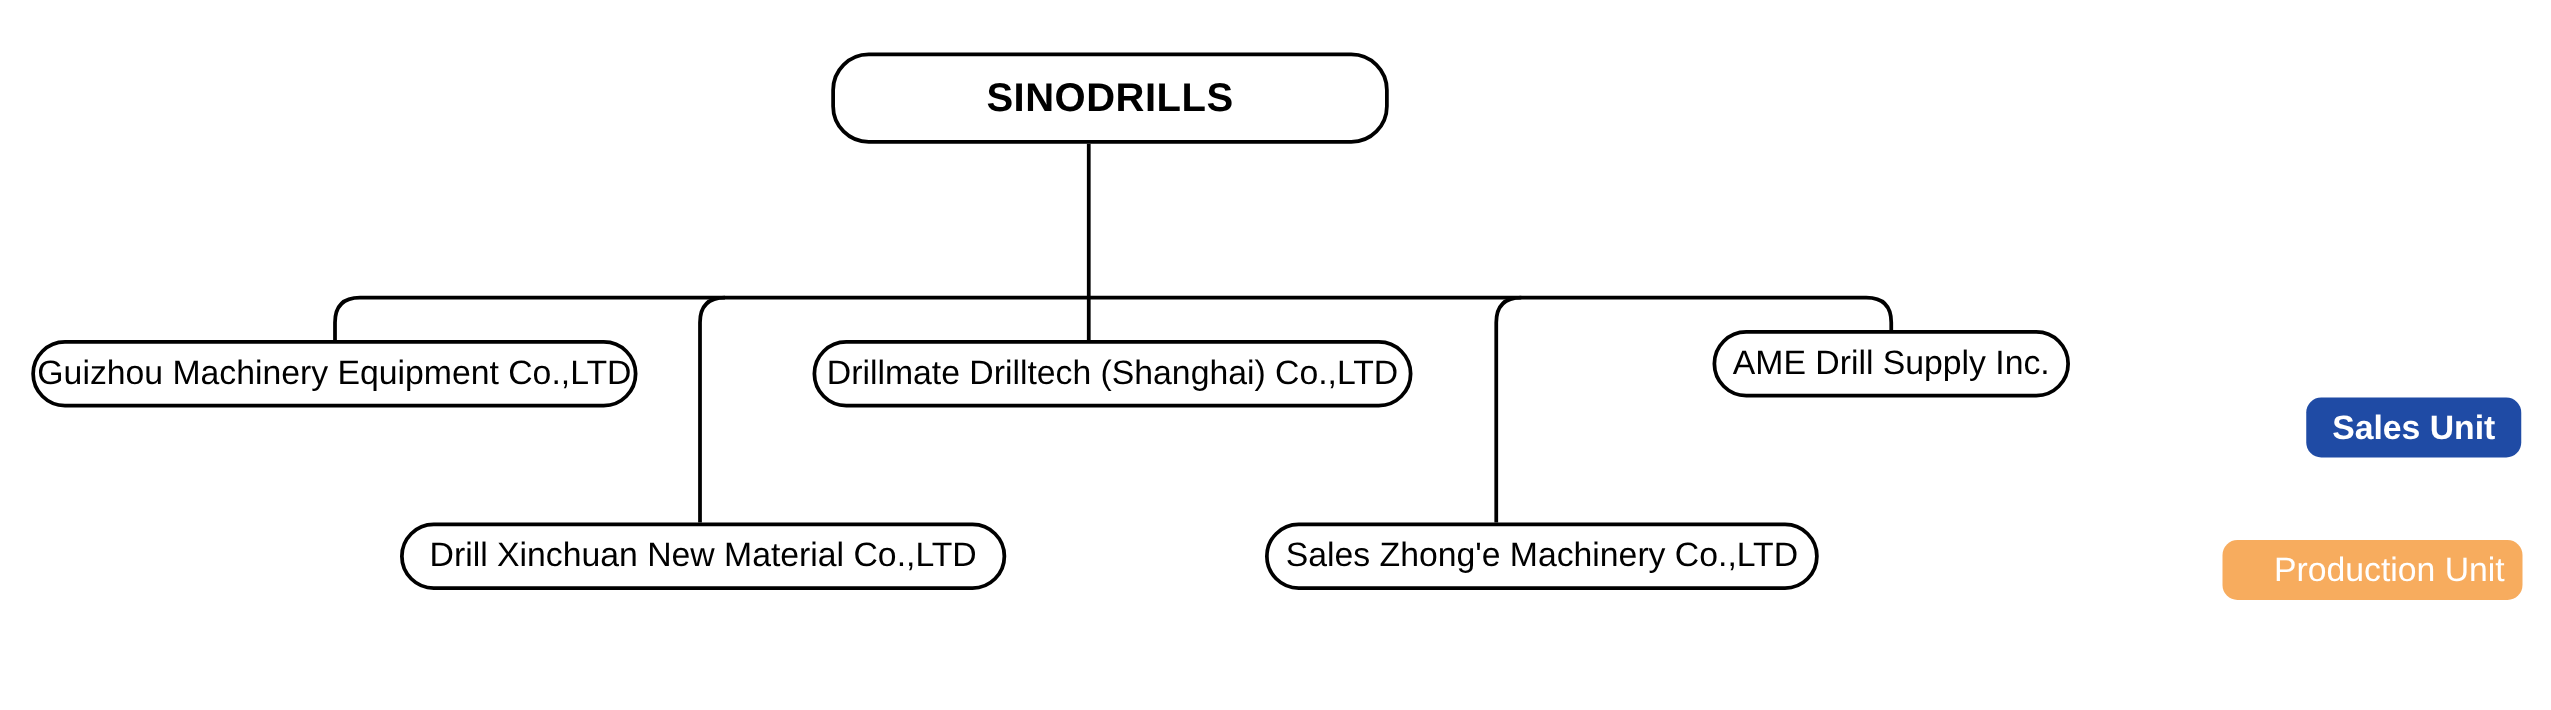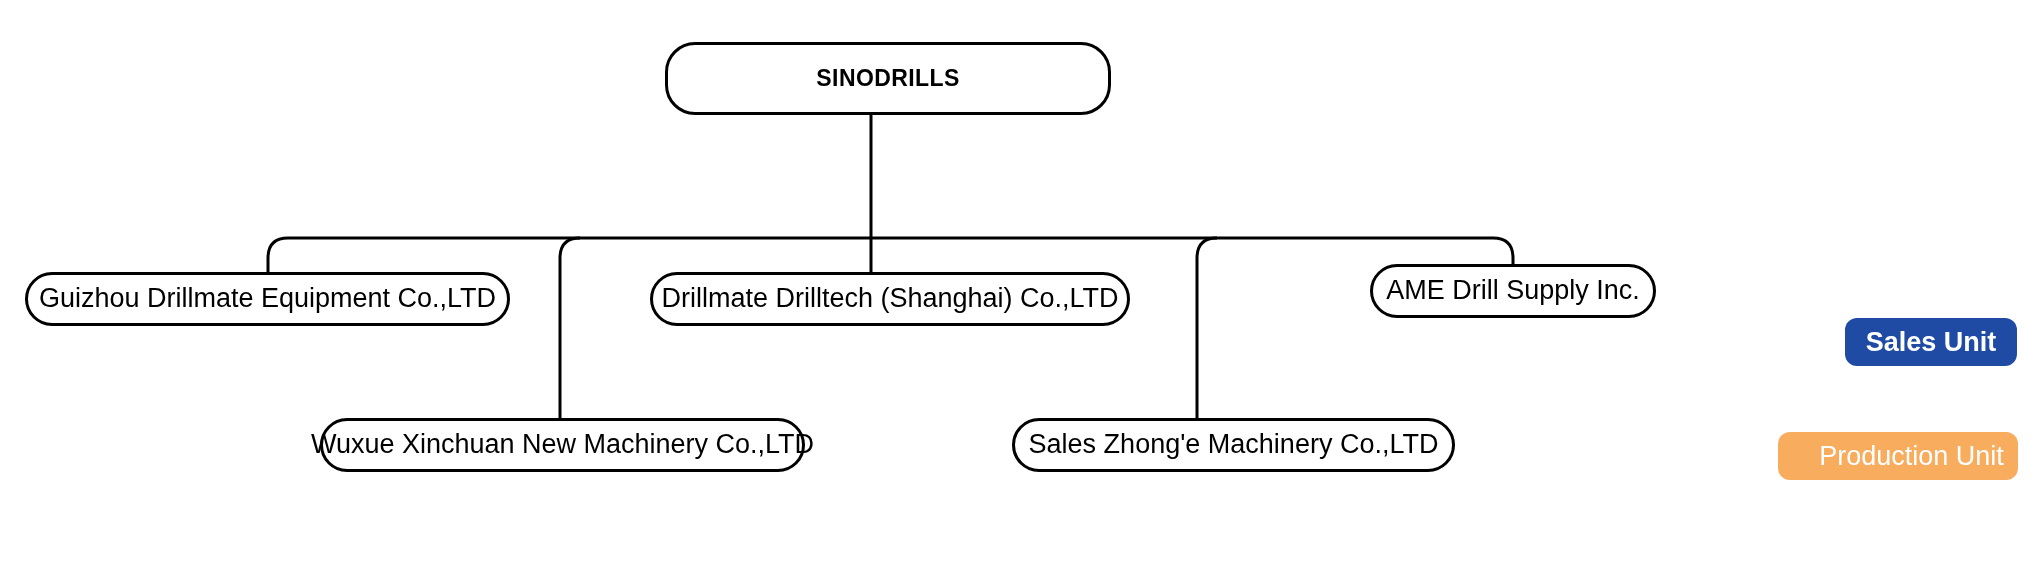--- a/index.html
+++ b/index.html
@@ -53,21 +53,21 @@
     text-align: center;
     white-space: nowrap;
     line-height: 1.1;
   }
   .node .node-label {
     display: block;
     padding: 0 18px;
   }
 
   .node.root {
-    font-size: 23px;
+    font-size: 32px;
     font-weight: bold;
     letter-spacing: 0.4px;
   }
   .node.child {
     font-size: 27px;
     font-weight: normal;
   }
 
   
   .legend-badge {
@@ -106,33 +106,33 @@
     <path d="M 560 418 L 560 258 Q 560 238 580 238"></path>
 
     <path d="M 1197 418 L 1197 258 Q 1197 238 1217 238"></path>
   </svg>
 
   <div class="node root" style="left:665px; top:42px; width:446px; height:73px;">
     <span class="node-label">SINODRILLS</span>
   </div>
 
   <div class="node child" style="left:25px; top:272px; width:485px; height:54px;">
-    <span class="node-label">Guizhou Drillmate Equipment Co.,LTD</span>
+    <span class="node-label">Guizhou Machinery Equipment Co.,LTD</span>
   </div>
 
   <div class="node child" style="left:650px; top:272px; width:480px; height:54px;">
     <span class="node-label">Drillmate Drilltech (Shanghai) Co.,LTD</span>
   </div>
 
   <div class="node child" style="left:1370px; top:264px; width:286px; height:54px;">
     <span class="node-label">AME Drill Supply Inc.</span>
   </div>
 
   <div class="node child" style="left:320px; top:418px; width:485px; height:54px;">
-    <span class="node-label">Wuxue Xinchuan New Machinery Co.,LTD</span>
+    <span class="node-label">Drill Xinchuan New Material Co.,LTD</span>
   </div>
 
   <div class="node child" style="left:1012px; top:418px; width:443px; height:54px;">
     <span class="node-label">Sales Zhong'e Machinery Co.,LTD</span>
   </div>
 
   <div class="legend-badge sales" style="left:1845px; top:274px; width:172px; height:48px;">
     <span>Sales Unit</span>
   </div>
 

